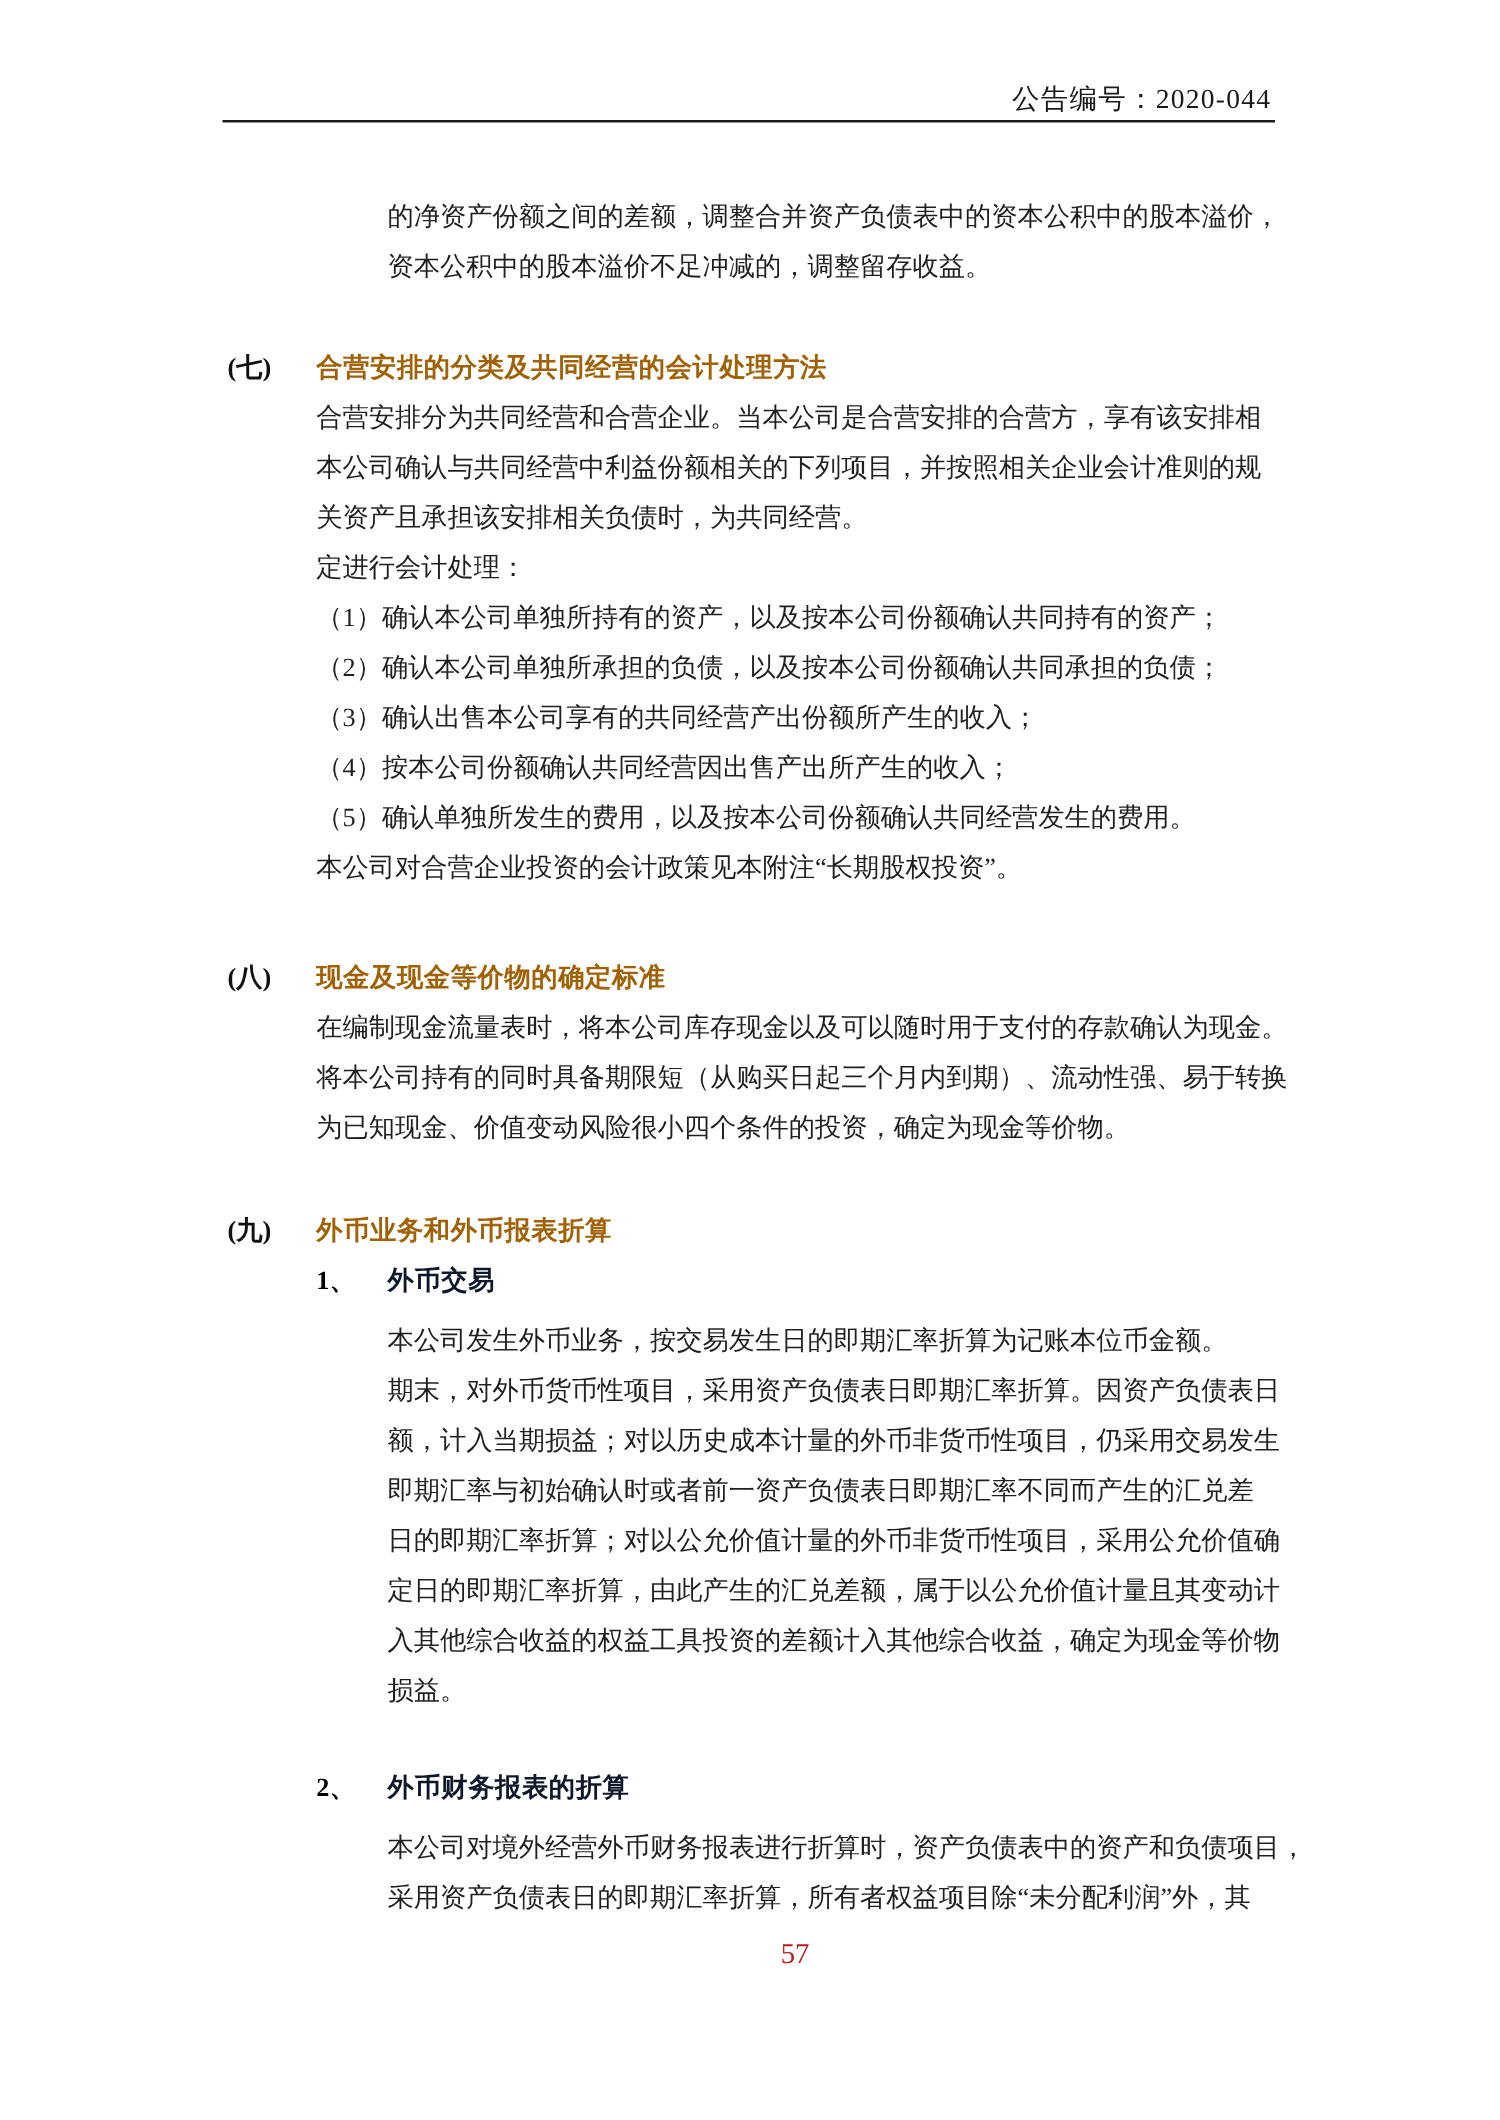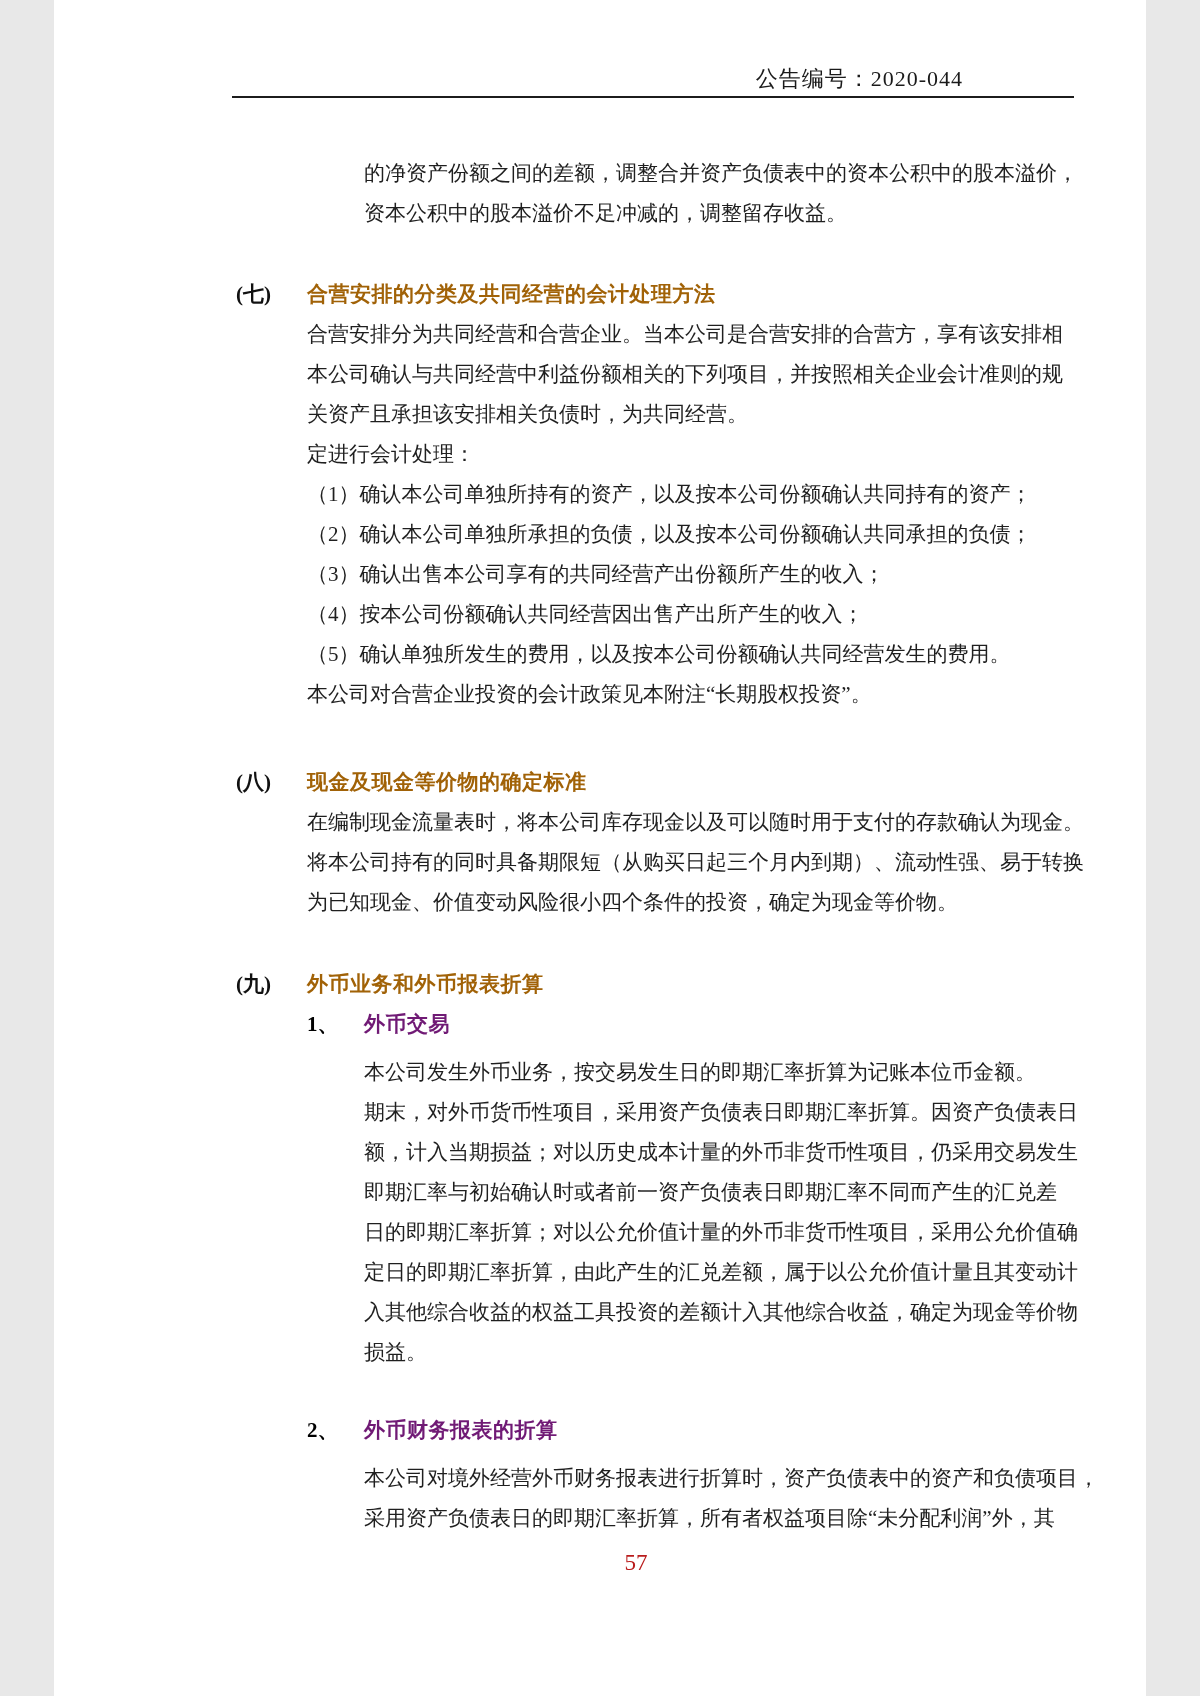--- a/index.html
+++ b/index.html
@@ -1,18 +1,18 @@
 <!DOCTYPE html>
 <html lang="zh"><head>
 <meta charset="utf-8">
 <style>
   html,body{margin:0;padding:0;background:#e8e8e8;}
   .page{
     position:relative;
-    width:1092px;height:1696px;
+    width:1200px;height:1696px;
     margin:0 auto;
     background:#ffffff;
     color:#1f1f1f;
     font-family:"Liberation Serif","DejaVu Serif",serif;
     font-size:21px;
     overflow:hidden;
   }
   .doc-header{
     position:absolute;top:64px;right:183px;
     font-size:22px;line-height:30px;color:#1a1a1a;
@@ -45,21 +45,21 @@
   }
   .sec-body{margin-left:71px;}
   .subsection{margin-left:71px;}
   .sub2{margin-top:38px;}
   .sub-head{display:flex;align-items:flex-start;}
   .sub-number{
     width:57px;flex:0 0 57px;font-weight:bold;color:#000;
     font-family:"Liberation Serif","DejaVu Serif",serif;
   }
   .sub-title{
-    margin:0;font-size:21px;font-weight:bold;color:#701a75;
+    margin:0;font-size:21px;font-weight:bold;color:#0f172a;
     font-family:"DejaVu Sans","Liberation Sans",sans-serif;
     line-height:40px;letter-spacing:0.5px;
   }
   .sub-body{margin-left:57px;margin-top:8px;}
   .page-number{
     position:absolute;top:1550px;left:0;width:100%;
     text-align:center;font-size:23px;color:#b91c1c;
     font-family:Liberation Serif, serif;
     padding-left:36px;
   }

